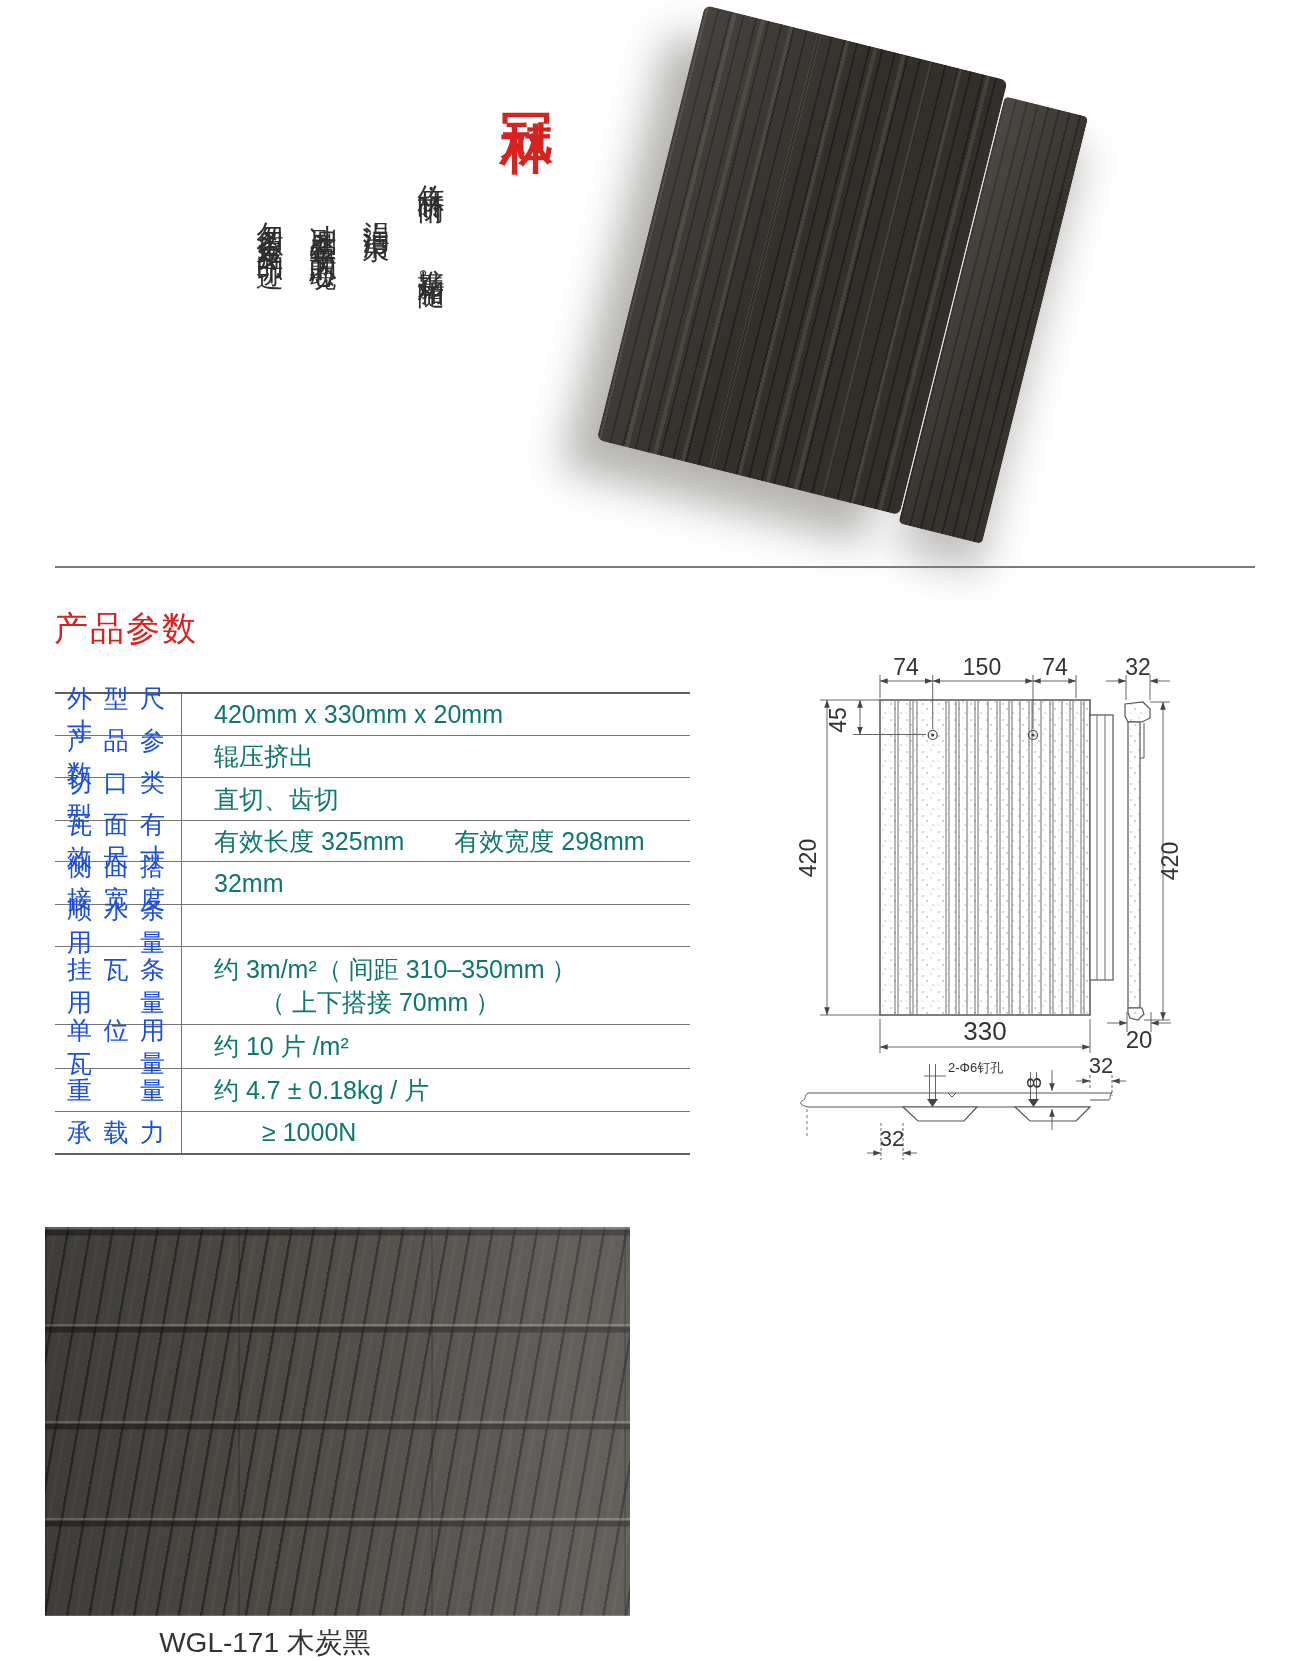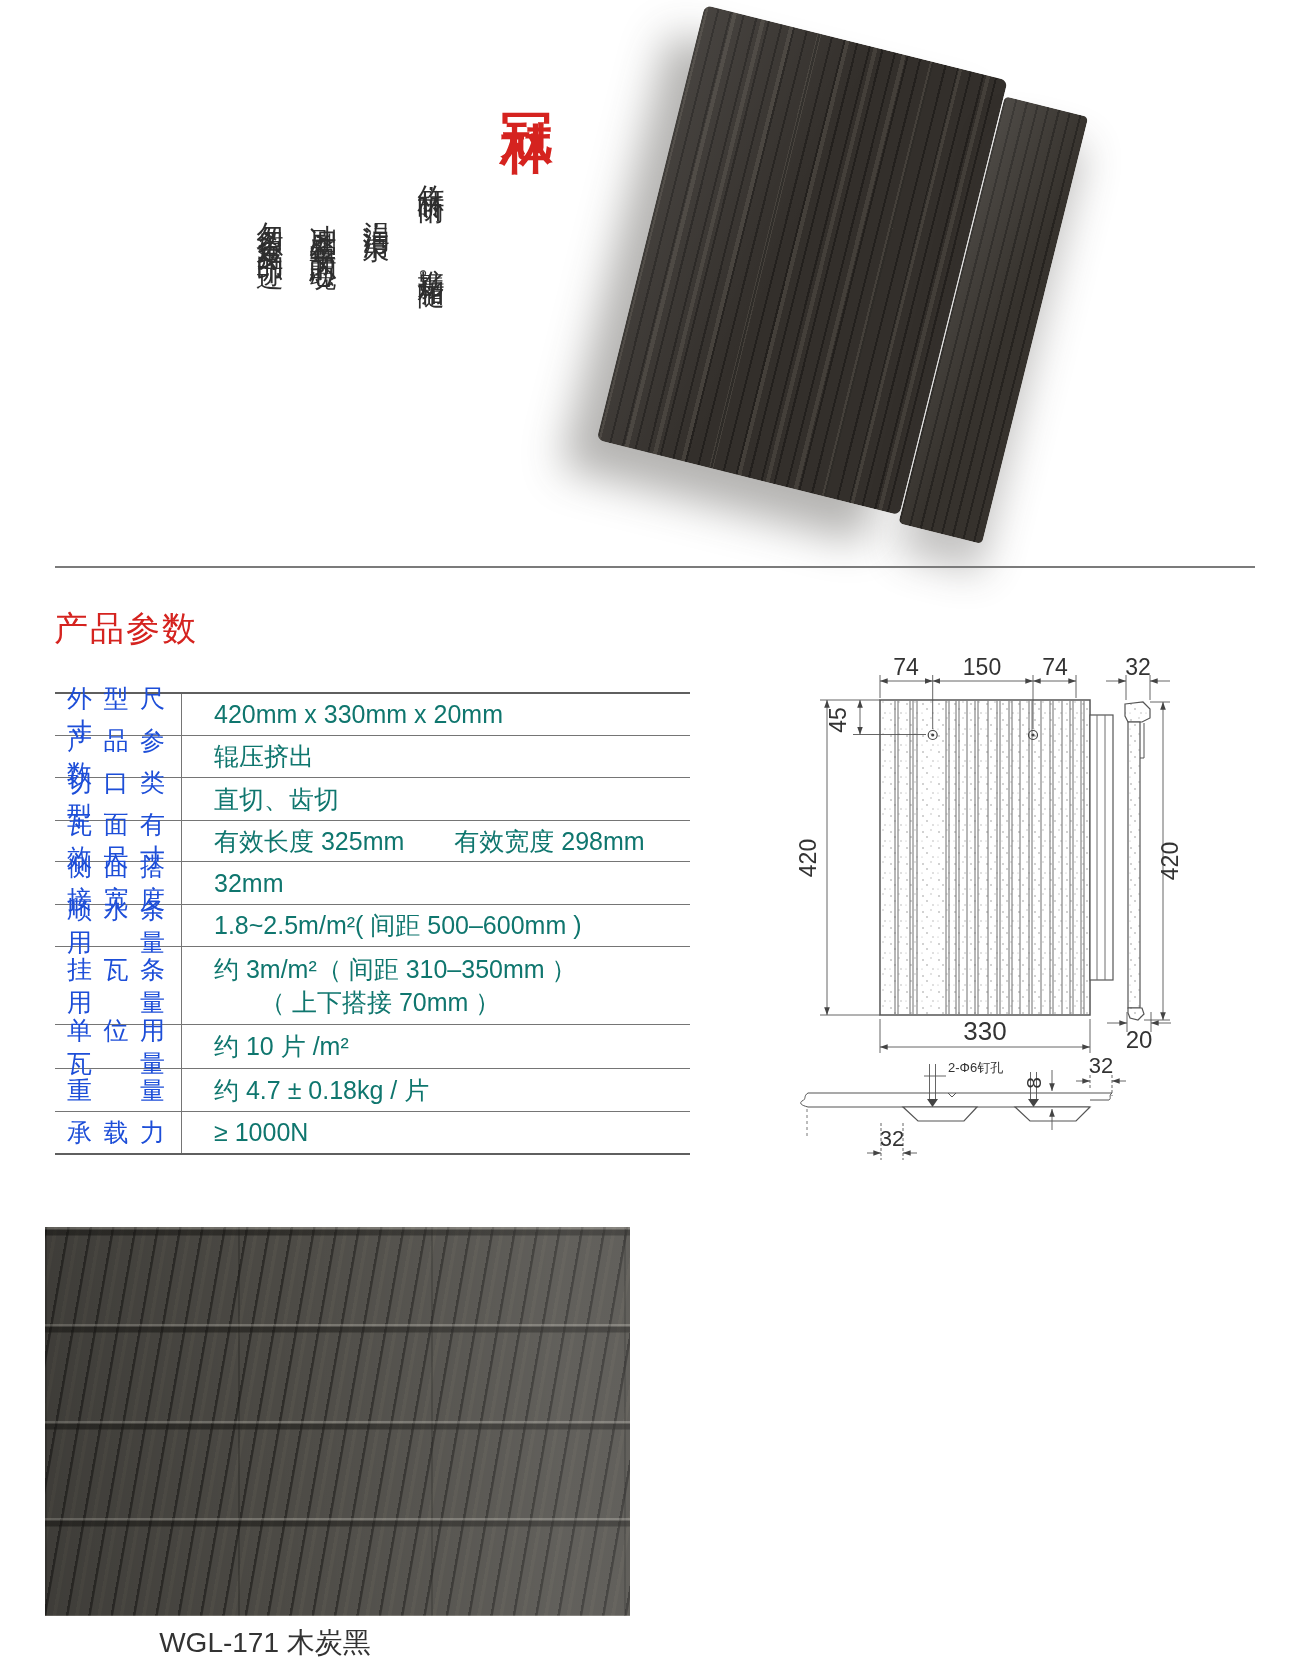--- a/index.html
+++ b/index.html
@@ -36,21 +36,21 @@
 
   
   .divider{position:absolute;left:55px;top:566px;width:1200px;height:2px;background:#7b7b7b;}
   .sec-title{position:absolute;left:54px;top:606px;font-size:34px;font-weight:400;color:#d5231f;
     letter-spacing:2px;}
 
   
   .spec{position:absolute;left:55px;top:692px;width:635px;border-top:2px solid #5f5f5f;
         border-bottom:2px solid #5f5f5f;}
   .trow{display:flex;border-bottom:1.5px solid #757575;box-sizing:border-box;}
-  .trow:last-child{border-bottom:none;}
+  .trow:last-child{border-bottom:none;gap:48px;}
   .tlabel{width:127px;box-sizing:border-box;border-right:1.5px solid #757575;
     display:flex;align-items:center;padding:0 16px 0 12px;}
   .tlabel span{display:inline-block;width:100%;font-size:25px;color:#1d4ed8;
     text-align:justify;text-align-last:justify;}
   .tval{flex:1;display:flex;flex-direction:column;justify-content:center;
     padding-left:32px;font-size:25px;color:#0f766e;white-space:pre-wrap;}
   .tval .v2{padding-left:46px;}
   .h42{height:42px;} .h43{height:43px;} .h41{height:41px;} .h44{height:44px;} .h78{height:78px;}
 
   
@@ -115,21 +115,20 @@
     <div class="trow h43">
       <div class="tlabel">
           <span>侧面搭接宽度</span>
         </div>
       <div class="tval"><span>32mm</span></div>
     </div>
     <div class="trow h42">
       <div class="tlabel">
           <span>顺水条用量</span>
         </div>
-      <div class="tval"><span>1.8~2.5m/m²( 间距 500–600mm )</span></div>
     </div>
     <div class="trow h78">
       <div class="tlabel">
           <span>挂瓦条用量</span>
         </div>
       <div class="tval">
         <span>约 3m/m²（ 间距 310–350mm ）</span>
         <span class="v2">（ 上下搭接 70mm ）</span>
       </div>
     </div>

